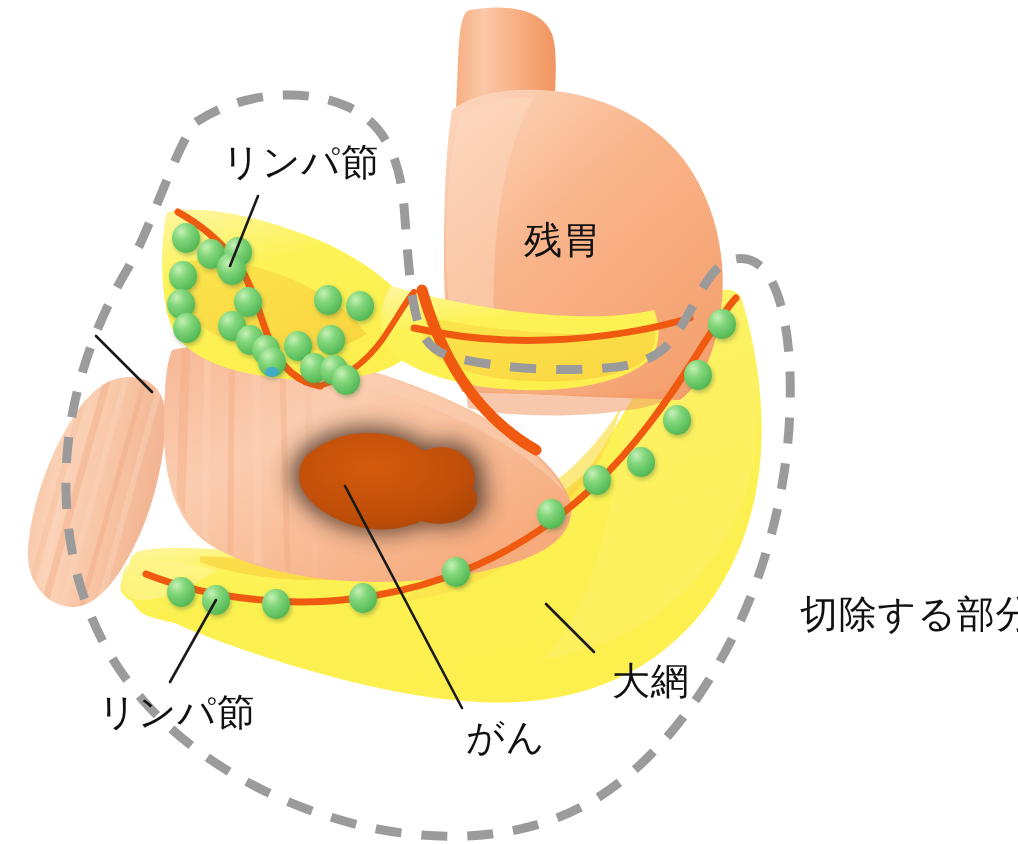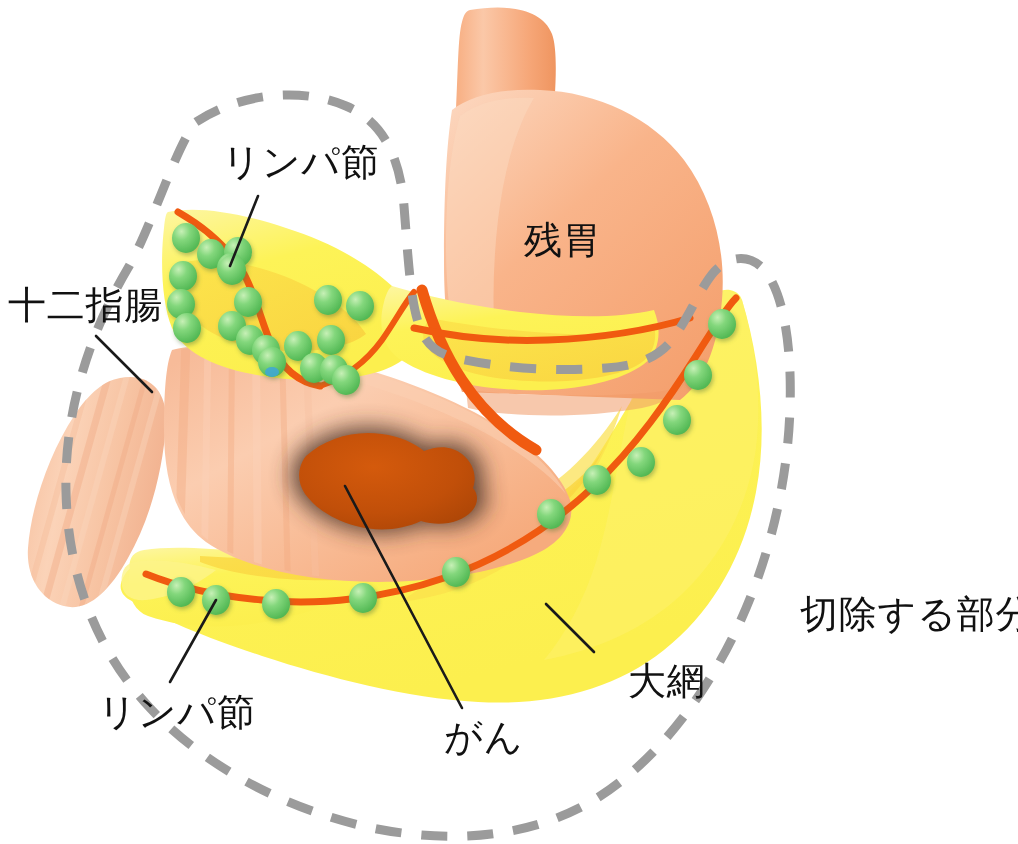--- a/index.html
+++ b/index.html
@@ -285,27 +285,26 @@
 
     <g stroke="#1a1a1a" stroke-width="2.6" fill="none" stroke-linecap="round">
       <line x1="96" y1="336" x2="152" y2="392"></line>
       <line x1="258" y1="196" x2="230" y2="266"></line>
       <line x1="594" y1="652" x2="546" y2="604"></line>
       <line x1="462" y1="708" x2="345" y2="486"></line>
       <line x1="170" y1="682" x2="216" y2="600"></line>
     </g>
   </svg>
 
-  <div class="label label-lg" style="left:8px; top:286px;">十二指腸</div>
 
   <div class="label label-lg" style="left:222px; top:143px;">リンパ節</div>
 
   <div class="label label-lg" style="left:524px; top:224px;font-family:Liberation Mono, monospace;">残胃</div>
 
   <div class="label label-lg" style="left:800px; top:595px;">切除する部分</div>
 
-  <div class="label label-lg" style="left:628px; top:662px;text-align:right;">大網</div>
-
-  <div class="label label-lg" style="left:444px; top:718px;">がん</div>
+  <div class="label label-lg" style="left:612px; top:662px;text-align:right;">大網</div>
+
+  <div class="label label-lg" style="left:466px; top:718px;">がん</div>
 
   <div class="label label-lg" style="left:98px; top:693px;">リンパ節</div>
 
 </div>
 
 </body></html>

